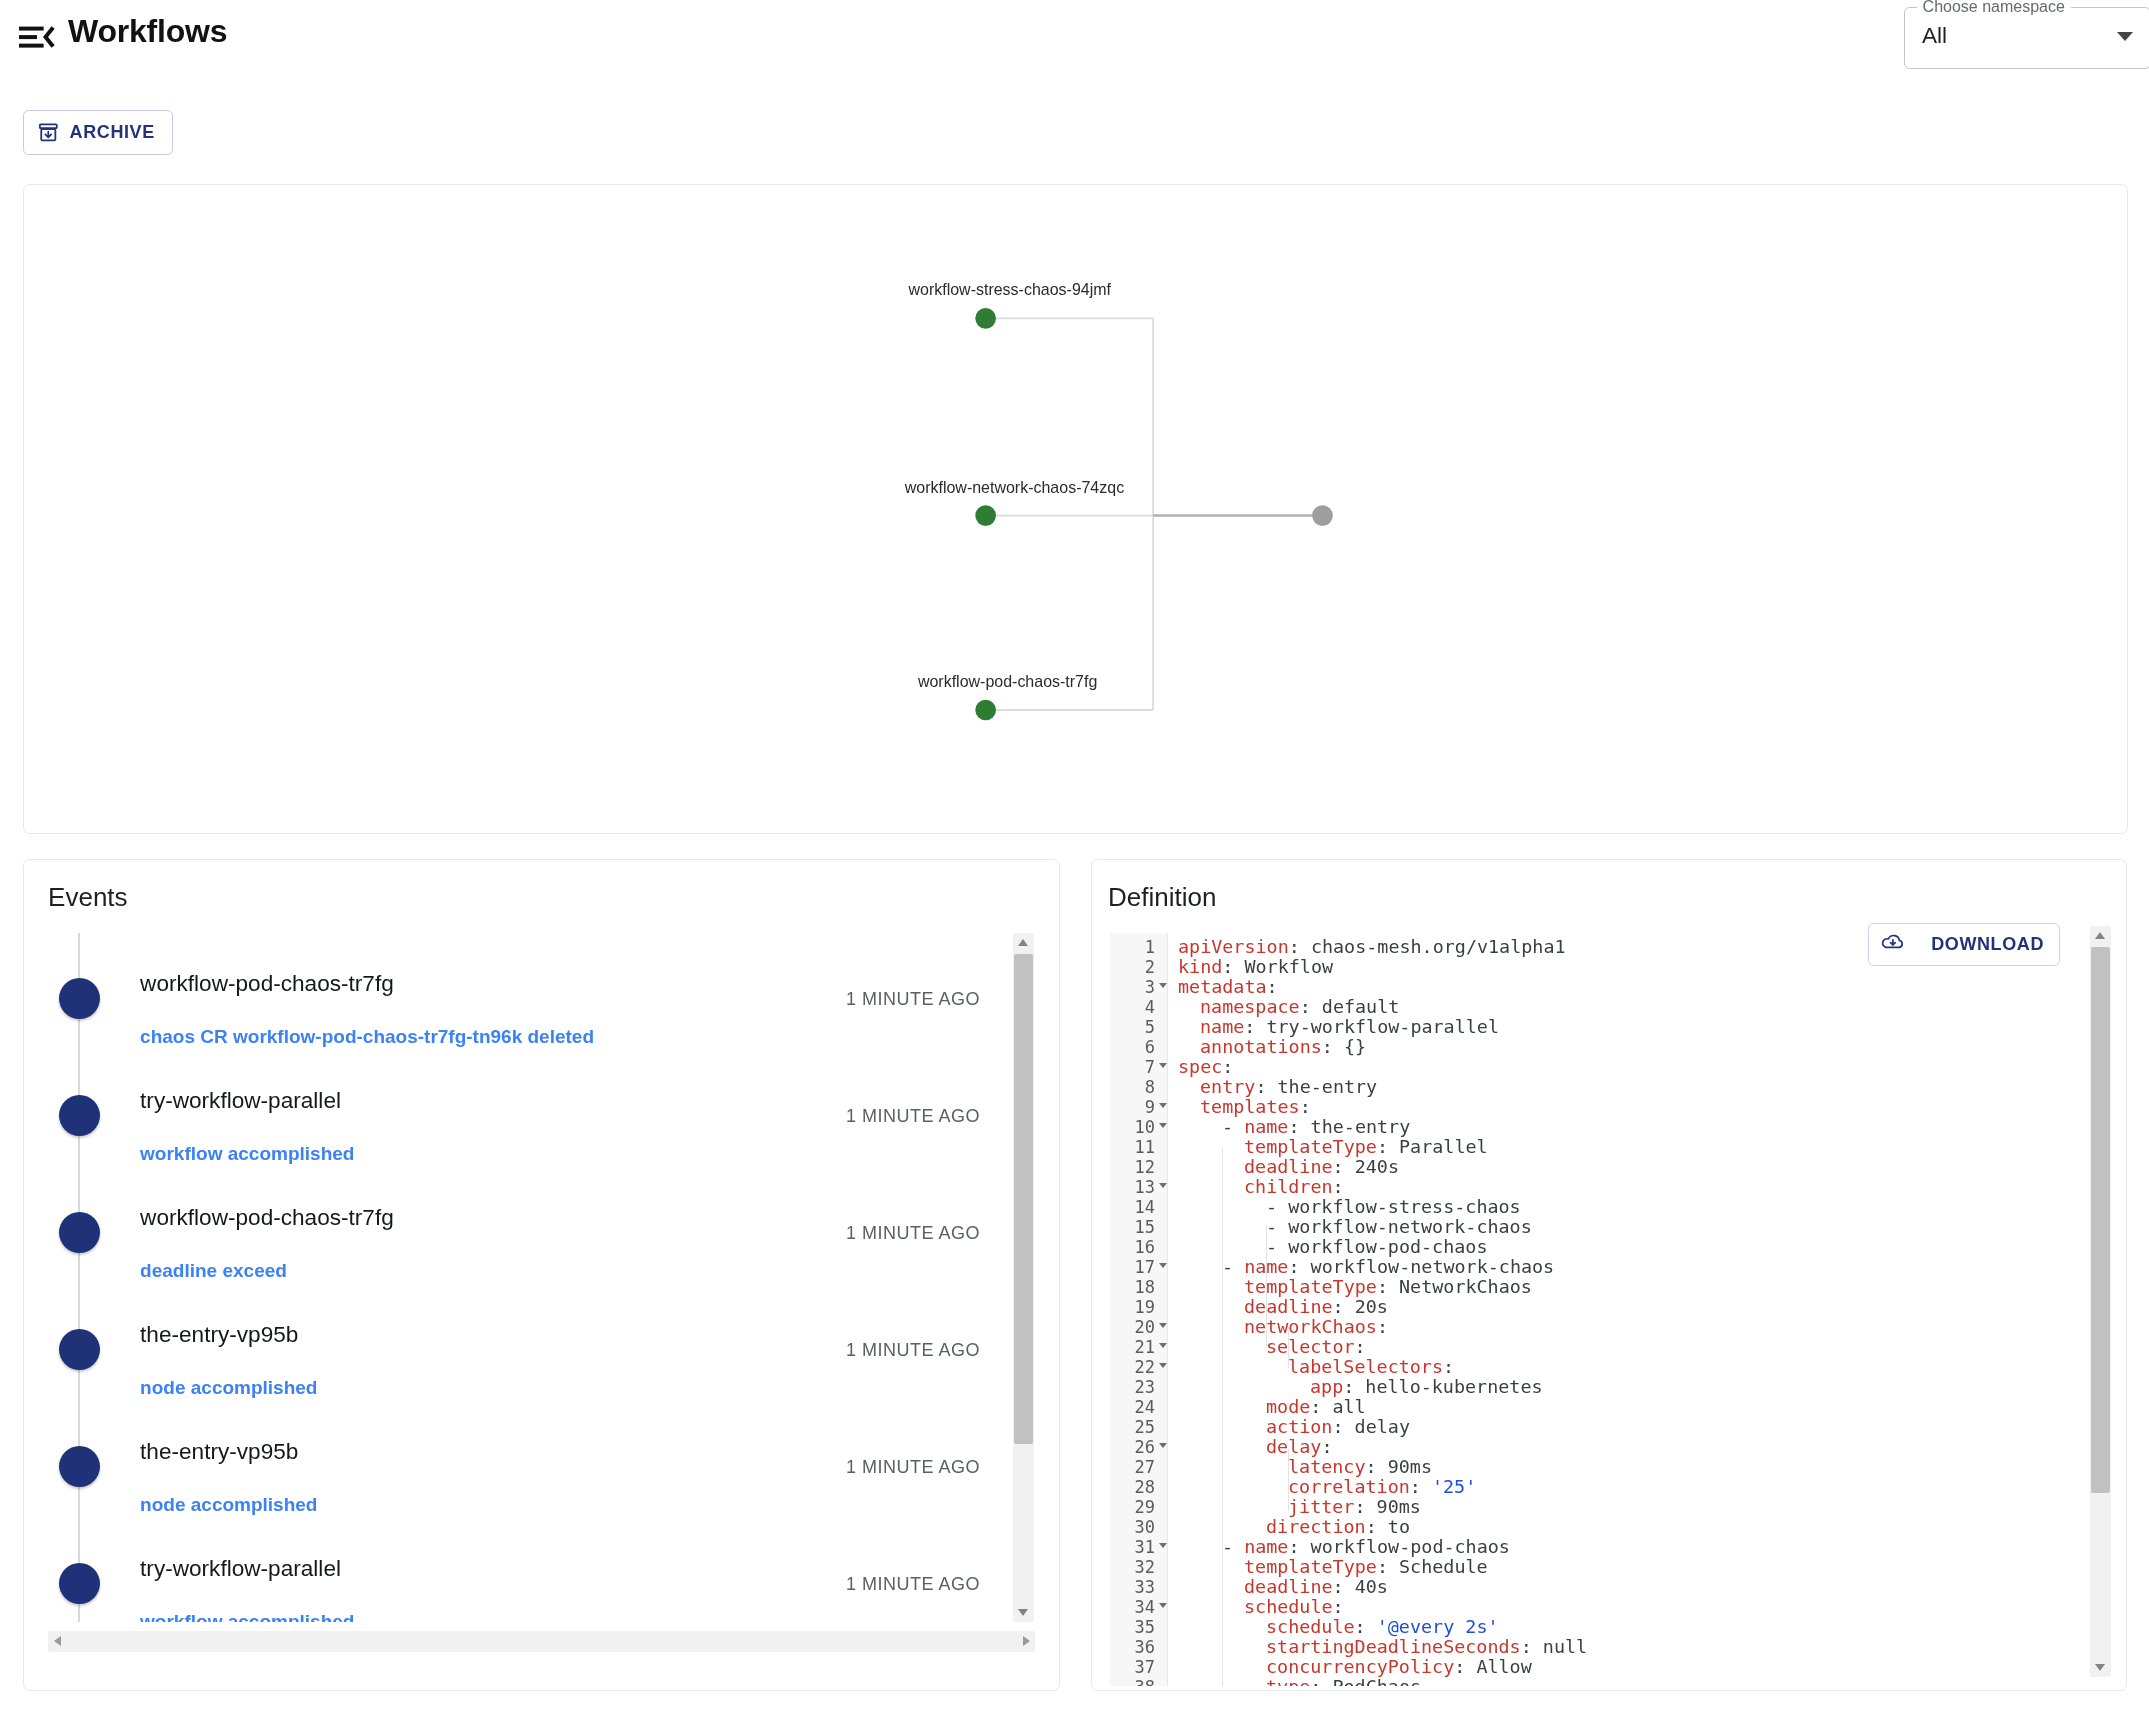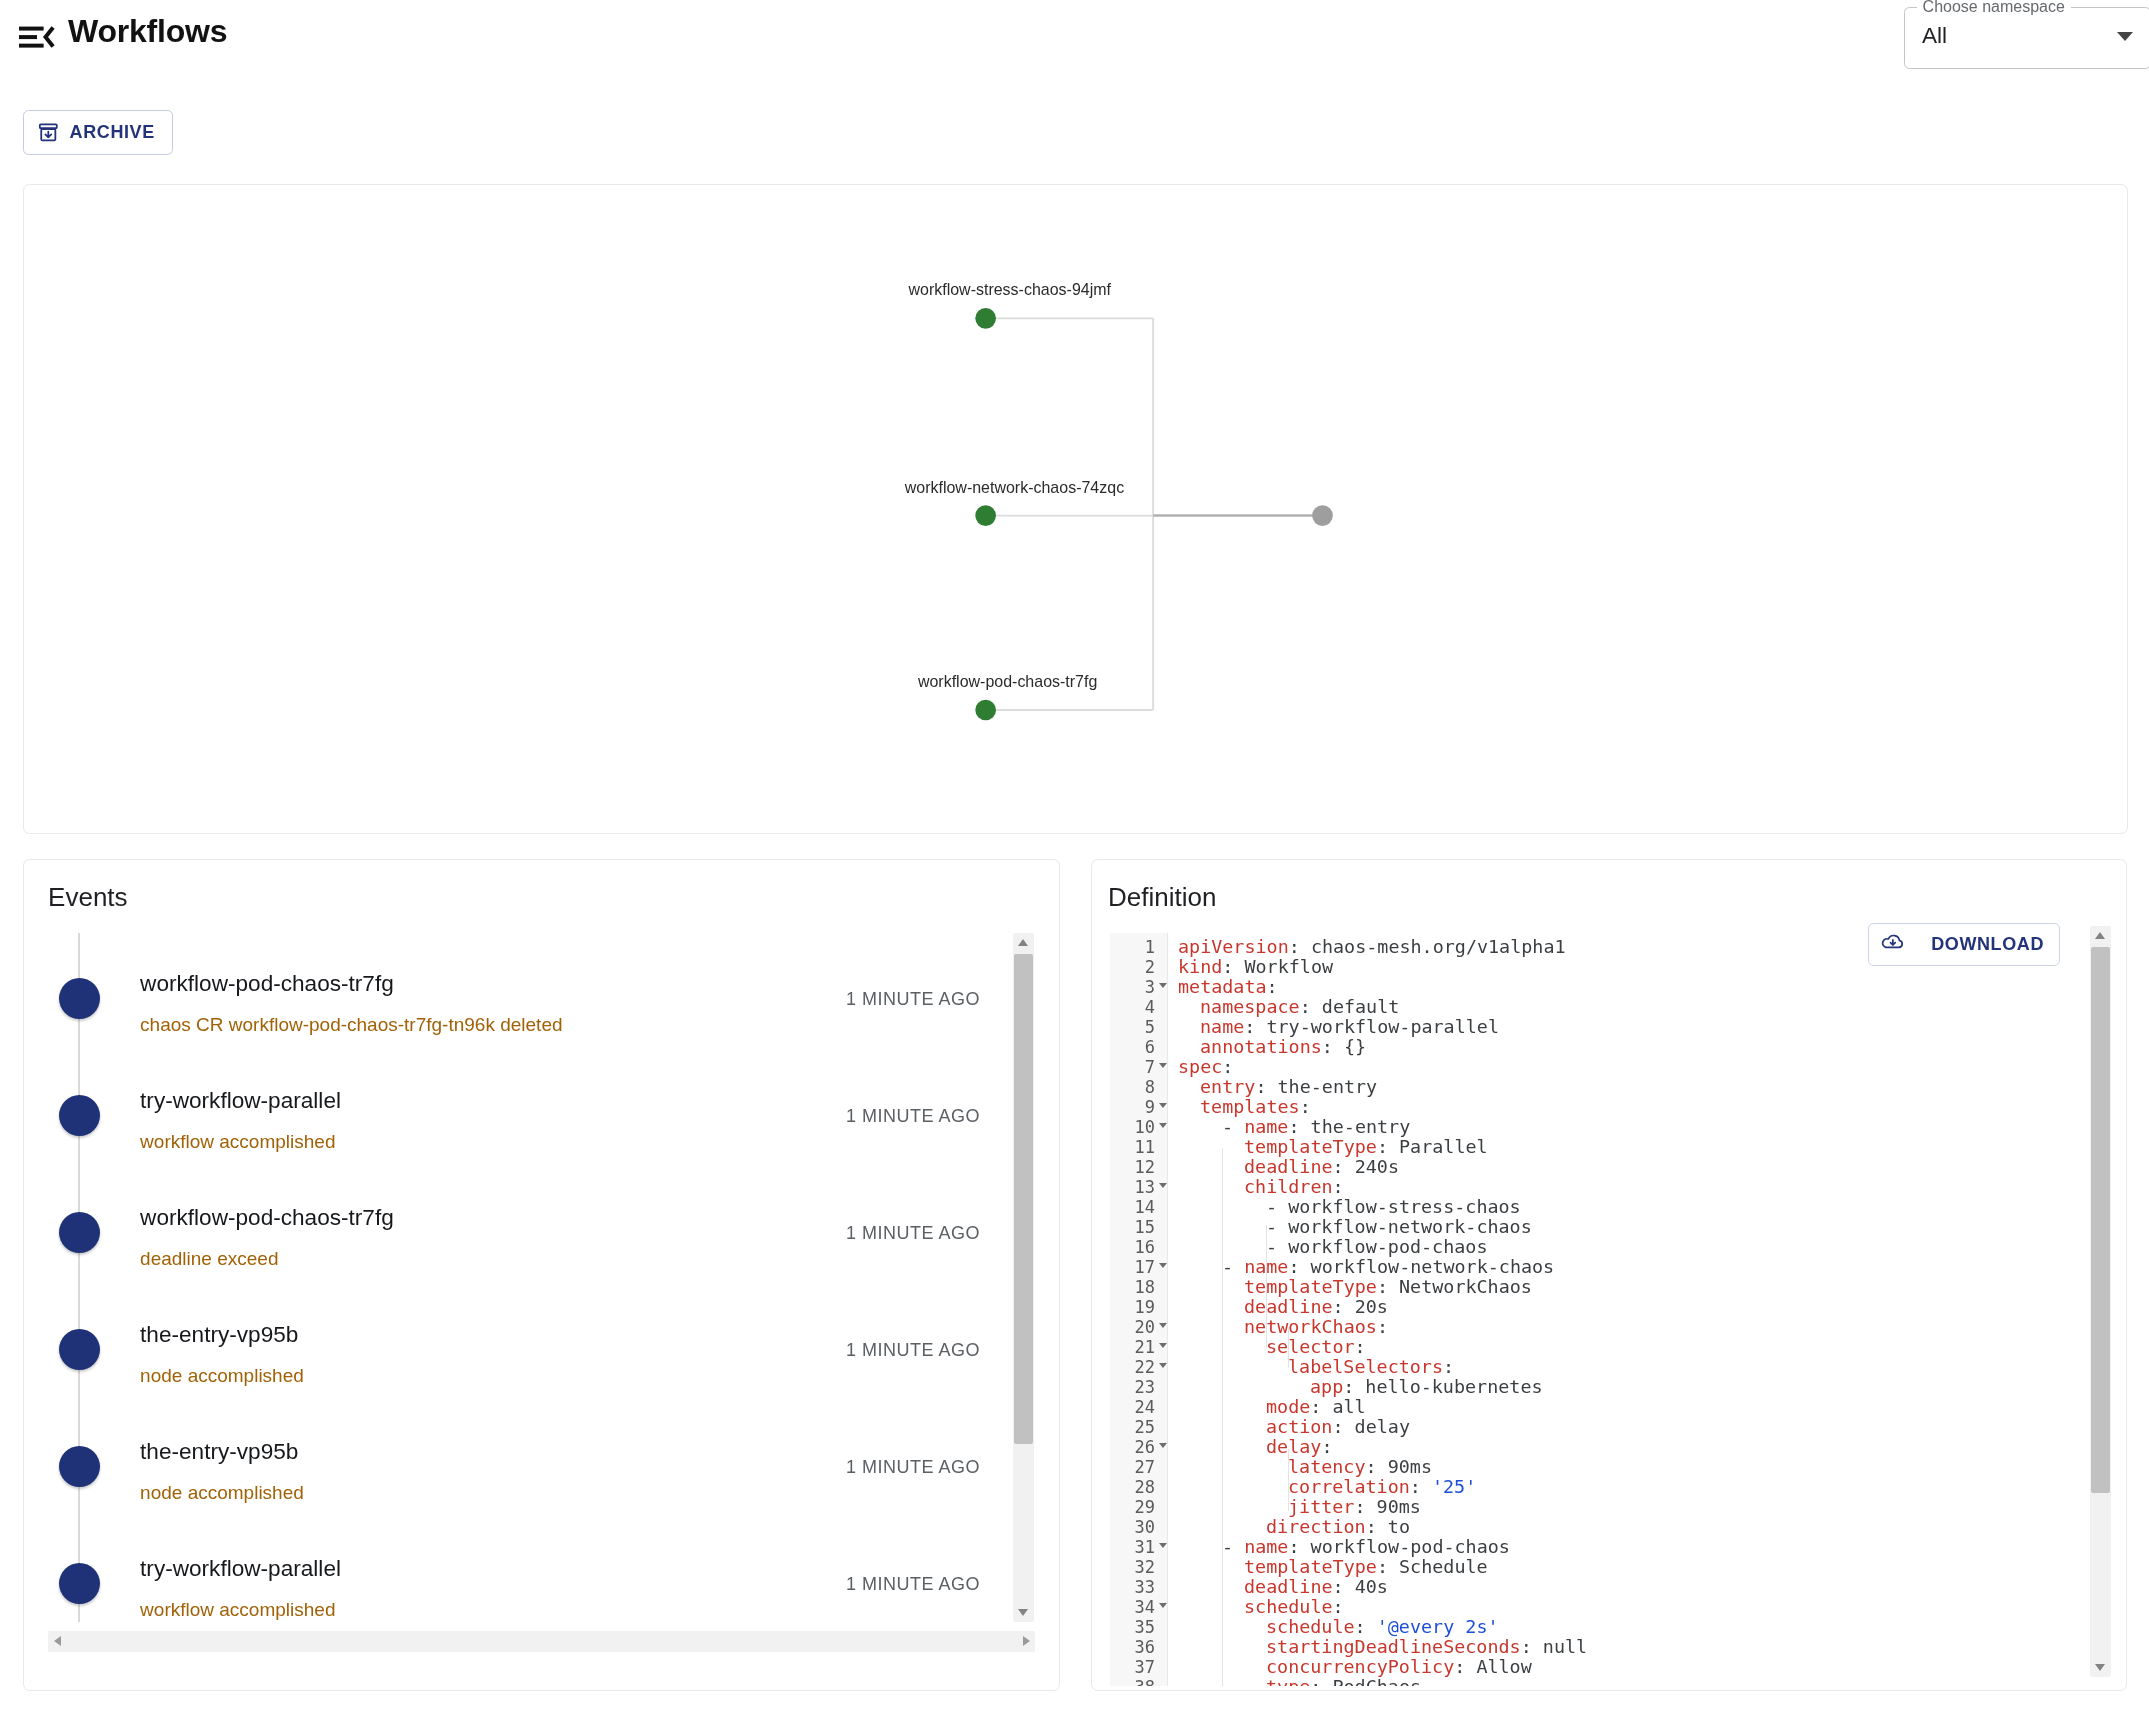--- a/index.html
+++ b/index.html
@@ -127,22 +127,22 @@
     position: absolute; left: 11.3px; top: 28px;
     width: 41px; height: 41px; border-radius: 50%;
     background: #1f3278;
     box-shadow: 0 1.9px 2.8px rgba(0,0,0,0.22);
   }
   .event-name {
     position: absolute; left: 92px; top: 21px;
     font-size: 22.6px; color: #16181c;
   }
   .event-desc {
-    position: absolute; left: 92px; top: 64px;
-    font-size: 19px; color: #a16207;
+    position: absolute; left: 92px; top: 76px;
+    font-size: 19px; color: #3b82f6; font-weight: bold;
   }
   .event-time {
     position: absolute; right: 55px; top: 39px;
     font-size: 18px; color: #5b6065; letter-spacing: 0.5px;
   }
   
   .vscroll {
     position: absolute; right: 24.5px; top: 73px;
     width: 21px; height: 689px;
     background: #f1f1f1; border-radius: 1.9px;

